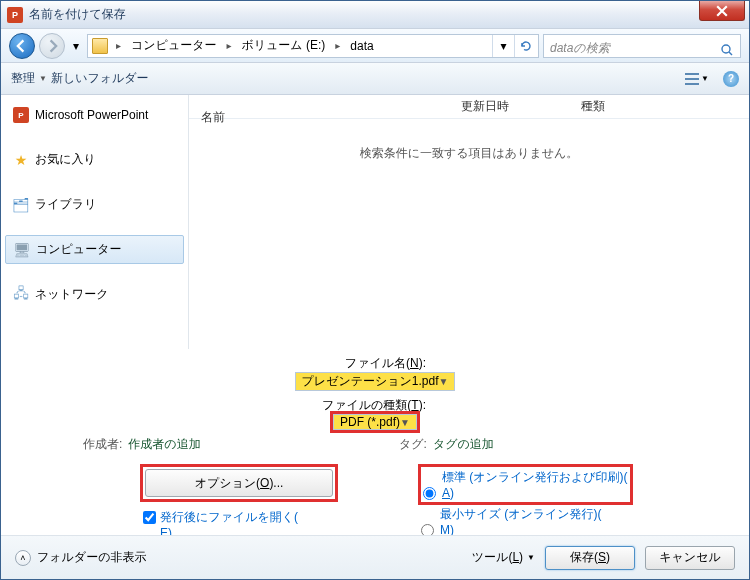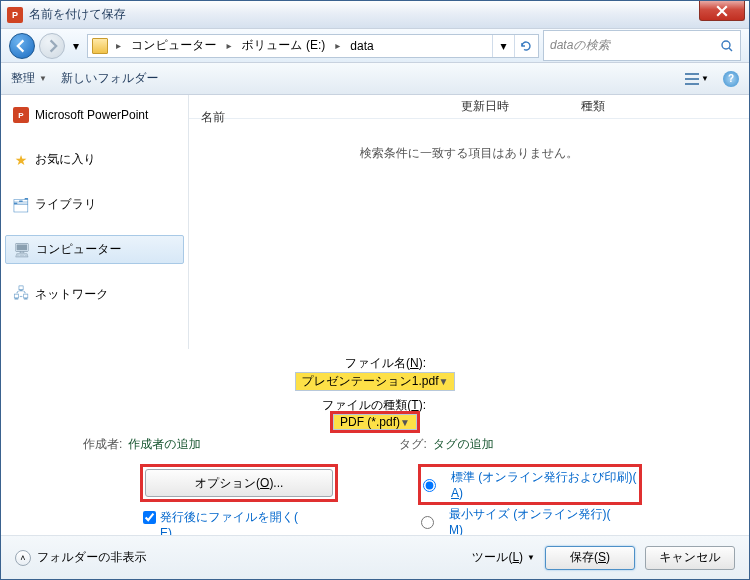--- a/index.html
+++ b/index.html
@@ -16,24 +16,24 @@
 .nav-back { background: radial-gradient(circle at 35% 30%, #6db3ef, #1a6bc0); border: 1px solid #1a5690; }
 .nav-fwd { background: radial-gradient(circle at 35% 30%, #eef3f7, #cfd9e2); border: 1px solid #b3c0ce; }
 .nav-back svg, .nav-fwd svg { width: 14px; height: 14px; }
 .nav-dd { width: 14px; display: flex; align-items: center; justify-content: center; }
 .breadcrumb { flex: 1; height: 24px; background: #fff; border: 1px solid #b7c8da; display: flex; align-items: center; padding: 0 2px; gap: 2px; }
 .bc-icon { width: 16px; height: 16px; background: linear-gradient(#ffe9a8, #f0c24a); border: 1px solid #c89b2e; border-radius: 1px; margin: 0 2px; }
 .bc-seg { display: flex; align-items: center; padding: 0 4px; height: 100%; }
 .bc-arrow { color: #555; padding: 0 4px; font-size: 10px; }
 .bc-end { margin-left: auto; display: flex; }
 .bc-btn { width: 22px; height: 22px; border-left: 1px solid #d0dcea; display: flex; align-items: center; justify-content: center; }
-.searchbox { width: 198px; height: 31px; background: #fff; border: 1px solid #b7c8da; display: flex; align-items: center; padding: 0 6px; color: #888; font-style: italic; }
+.searchbox { width: 198px; height: 24px; background: #fff; border: 1px solid #b7c8da; display: flex; align-items: flex-end; padding: 0 6px; color: #888; font-style: italic; }
 .searchbox svg { margin-left: auto; width: 14px; height: 14px; }
 
-.toolbar { height: 32px; background: linear-gradient(#f6fafd, #e2ebf3); display: flex; align-items: center; padding: 0 10px; gap: 14px; border-bottom: 1px solid #c8d2df; }
+.toolbar { height: 32px; background: linear-gradient(#f6fafd, #e2ebf3); display: flex; align-items: center; padding: 0 10px; gap: 4px; border-bottom: 1px solid #c8d2df; }
 .tb-item { display: flex; align-items: center; gap: 4px; color: #1e395b; }
 .tb-item .dd { font-size: 8px; color: #555; }
 .tb-right { margin-left: auto; display: flex; align-items: center; gap: 8px; }
 .view-btn { width: 36px; height: 20px; display: flex; align-items: center; justify-content: center; gap: 2px; }
 .help-btn { width: 16px; height: 16px; border-radius: 50%; background: radial-gradient(#a9d3f2, #3a8fd0); color: #fff; display: flex; align-items: center; justify-content: center; font-size: 10px; font-weight: bold; }
 
 .body-area { display: flex; height: 254px; }
 .sidebar { width: 188px; border-right: 1px solid #e0e6ec; padding: 6px 0; overflow: hidden; }
 .sb-item { display: flex; align-items: center; gap: 6px; padding: 6px 12px; }
 .sb-item.sel { background: linear-gradient(#eaf3fb, #d7e8f7); border: 1px solid #a8c9e6; border-radius: 2px; margin: 0 4px; padding: 5px 8px; }
@@ -68,21 +68,21 @@
 .meta-label { color: #555; }
 .meta-link { color: #14532d; }
 
 .opts-row { display: flex; margin-top: 14px; }
 .opts-left { margin-left: 128px; width: 260px; }
 .opts-right { margin-left: 18px; }
 .options-btn { width: 188px; height: 28px; background: linear-gradient(#fdfdfd, #e8e8e8); border: 1px solid #a0a8b0; border-radius: 3px; display: flex; align-items: center; justify-content: center; }
 .chk-row { display: flex; align-items: flex-start; gap: 4px; margin-top: 10px; }
 .chk-row input[type=checkbox] { margin-top: 2px; }
 .chk-label .link { color: #0066cc; }
-.radio-row { display: flex; align-items: center; gap: 15px; margin-bottom: 6px; }
+.radio-row { display: flex; align-items: flex-end; gap: 6px; margin-bottom: 6px; }
 .radio-row input[type=radio] { margin-top: 2px; }
 .radio-label .link { color: #0066cc; }
 .hl-red-inline { outline: 3px solid #e03030; display: inline-block; padding: 2px; }
 
 .footer { position: absolute; bottom: 0; left: 0; right: 0; height: 44px; border-top: 1px solid #dde4eb; background: linear-gradient(#f4f8fb, #e8eff5); display: flex; align-items: center; padding: 0 14px; }
 .hide-folders { display: flex; align-items: center; gap: 6px; }
 .hide-folders .circ { width: 16px; height: 16px; border: 1px solid #9aa8b5; border-radius: 50%; display: flex; align-items: center; justify-content: center; font-size: 9px; background: linear-gradient(#fff, #e8eef4); }
 .footer-right { margin-left: auto; display: flex; align-items: center; gap: 10px; }
 .tools { display: flex; align-items: center; gap: 4px; }
 .btn { width: 90px; height: 24px; background: linear-gradient(#fdfdfd, #e6e6e6); border: 1px solid #9aa5ad; border-radius: 3px; display: flex; align-items: center; justify-content: center; }

